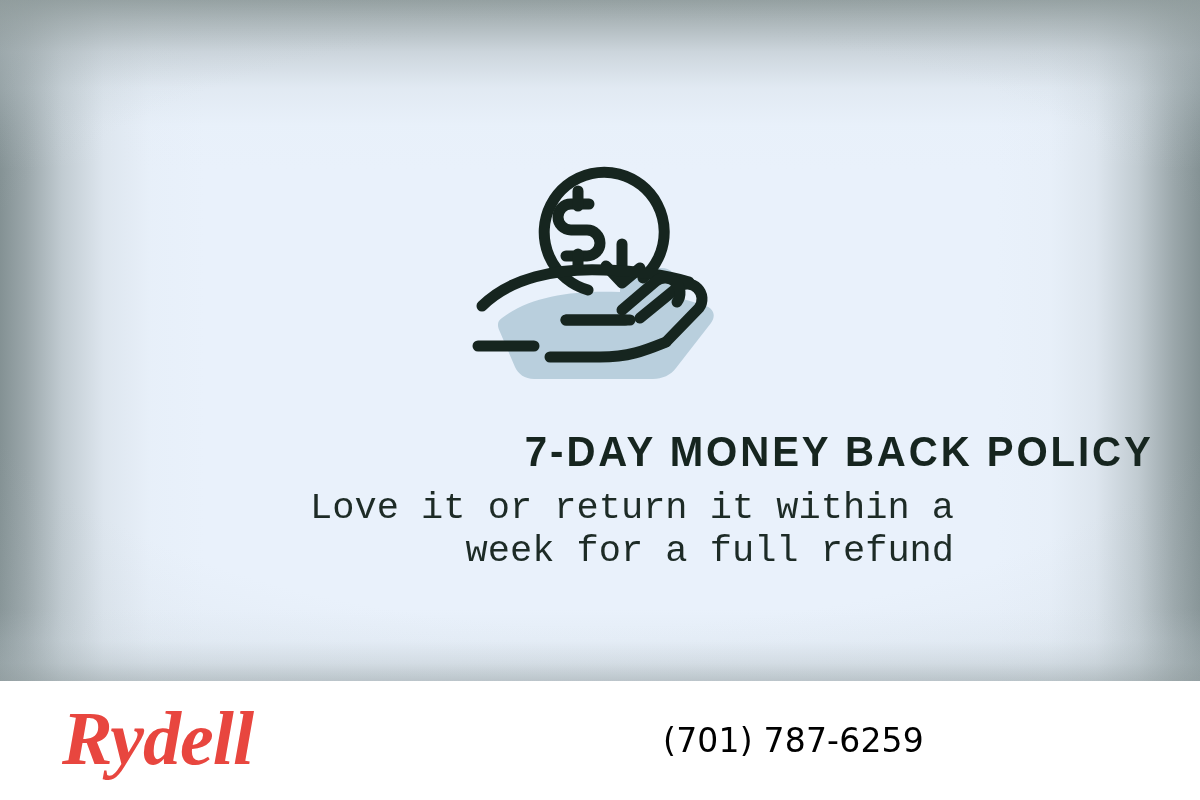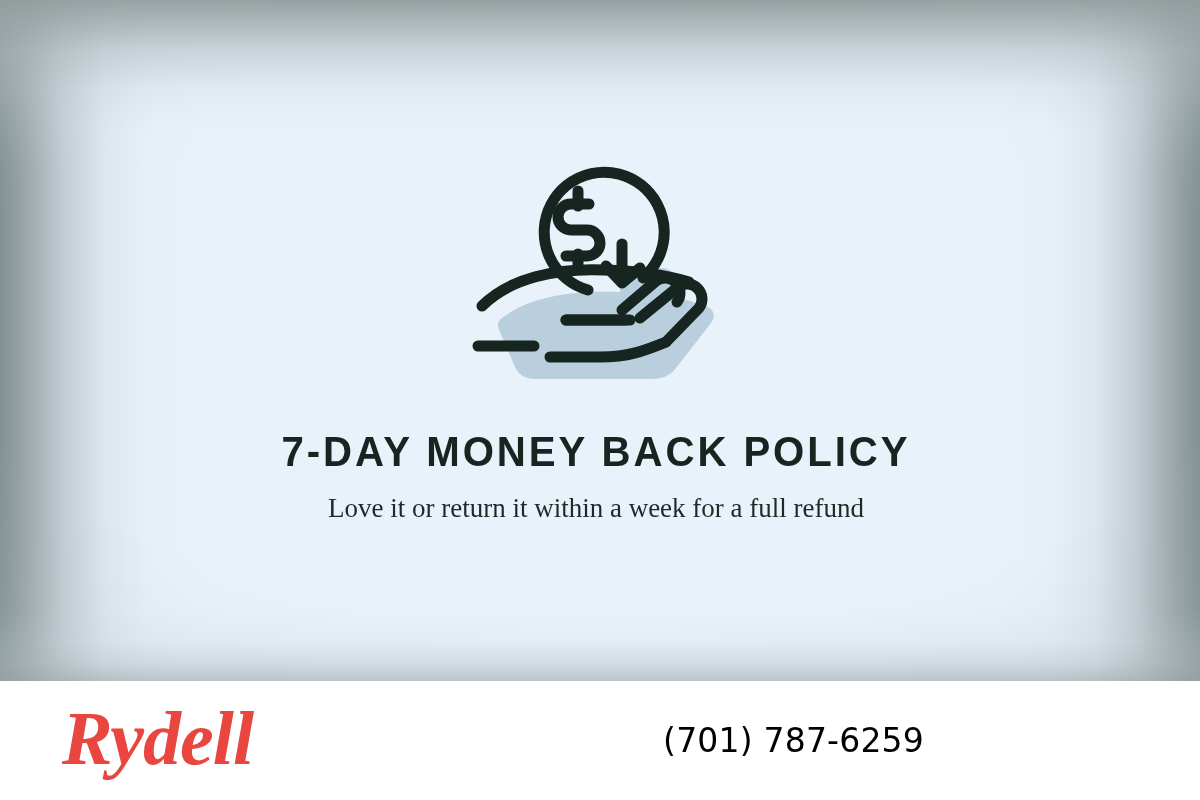--- a/index.html
+++ b/index.html
@@ -89,42 +89,42 @@
   }
   #money-back-icon {
     display: block;
     margin: 0 auto;
     position: relative;
   }
 
   
   #text-block {
     position: absolute;
-    left: 8px;
+    left: 16px;
     top: 425px;
     width: 1176px;
-    text-align: center;
+    text-align: right;
   }
   #headline {
     margin: 0;
     font-family: "Liberation Sans", sans-serif;
     font-size: 43px;
     font-weight: 700;
     letter-spacing: 3.1px;
     line-height: 52px;
     color: #16251f;
     transform: scaleX(0.935);
     transform-origin: center center;
     white-space: nowrap;
   }
   #subheadline {
     margin: 10px auto 0 auto;
     width: 700px;
-    font-family: Liberation Serif, serif;
-    font-size: 27px;
+    font-family: Liberation Mono, monospace;
+    font-size: 37px;
     font-weight: 400;
     line-height: 43px;
     color: #1d2b26;
     letter-spacing: 0px;
   }
 
   
   #footer {
     position: absolute;
     left: 0;

